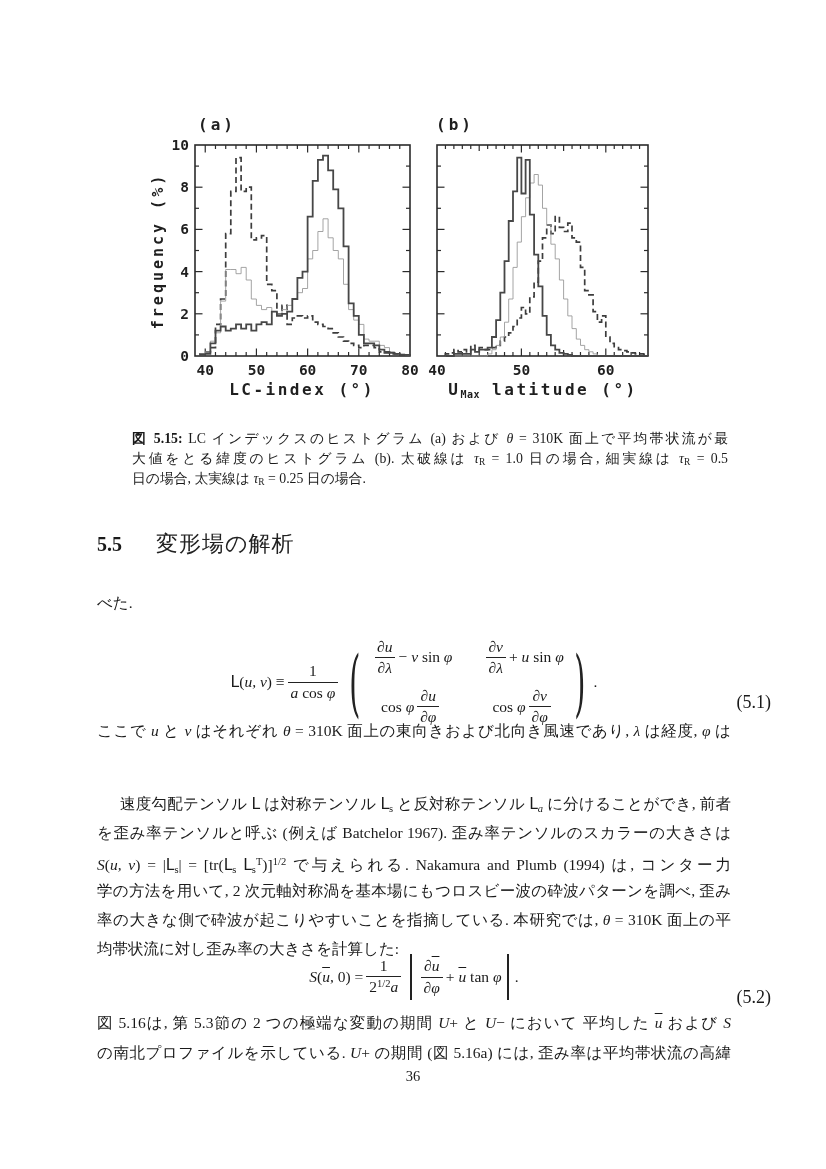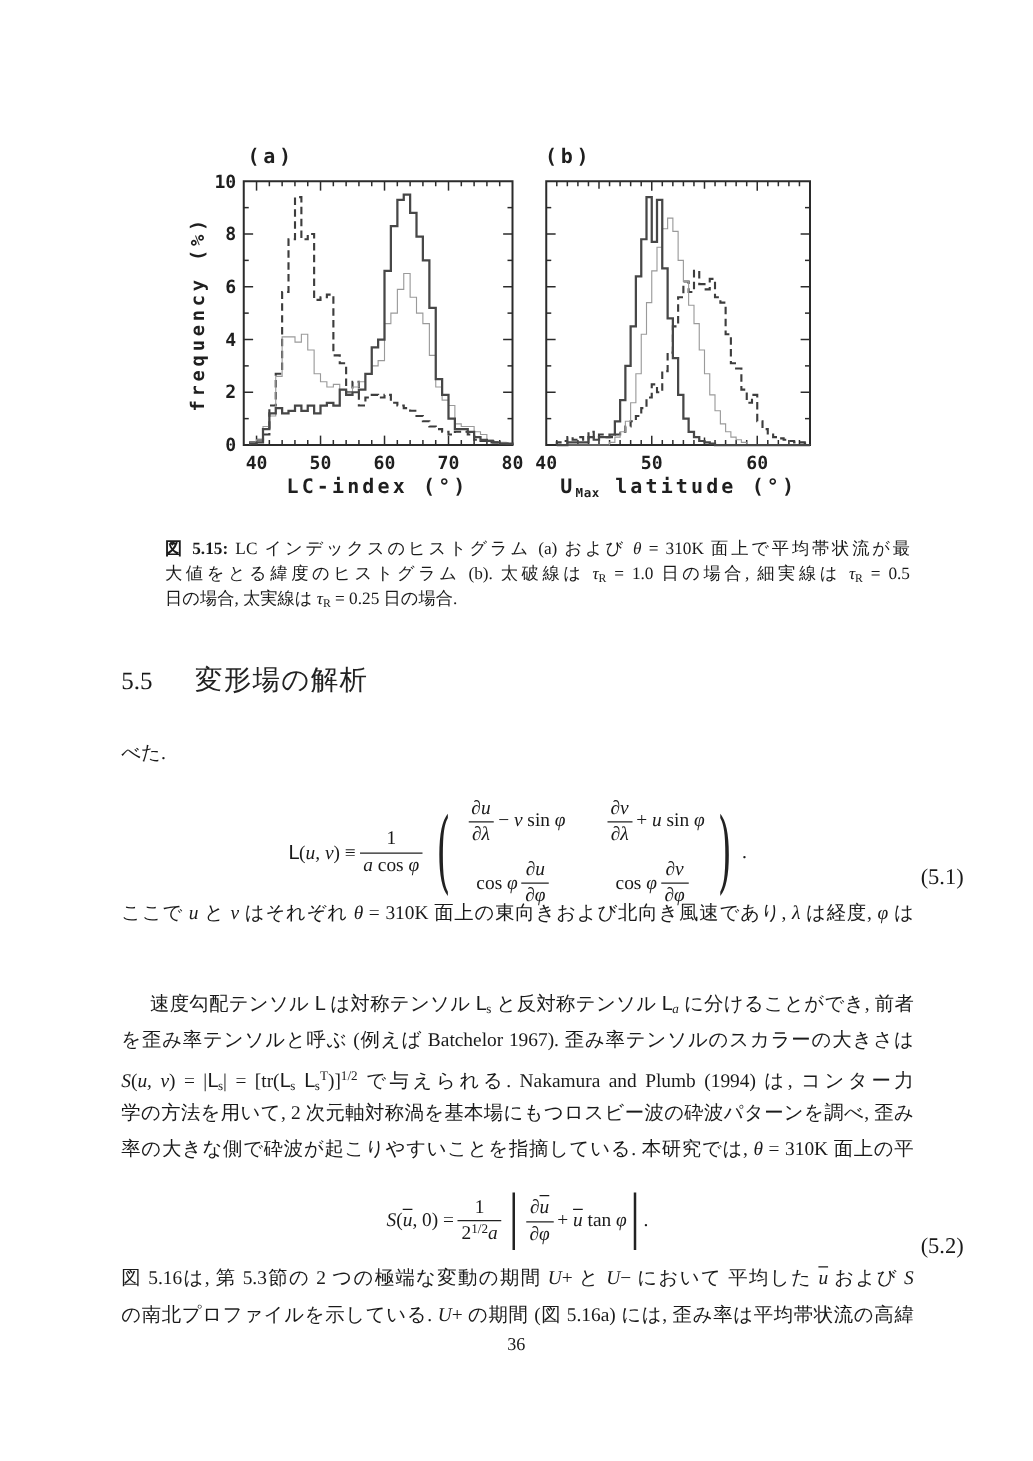--- a/index.html
+++ b/index.html
@@ -12,21 +12,21 @@
   .plab{font-size:16px;letter-spacing:3px;}
   .xlab{font-size:16px;letter-spacing:2.5px;transform:translate(-50%,-50%);}
   .ylab{font-size:15px;letter-spacing:3px;transform:translate(-50%,-50%) rotate(-90deg);}
   .xsub{font-size:10px;vertical-align:-3px;letter-spacing:0.5px;}
   
   .caption{position:absolute;left:118px;top:429px;width:596px;margin-left:14px;}
   .cap{height:20px;line-height:20px;font-size:13.8px;white-space:nowrap;}
   .cap.full{text-align:justify;text-align-last:justify;}
   
   .heading{position:absolute;left:97px;top:529px;white-space:nowrap;}
-  .hnum{font-size:20px;font-weight:400;}
+  .hnum{font-size:20px;font-weight:700;}
   .htitle{font-size:22px;font-family:"DejaVu Sans","Liberation Sans",sans-serif;
           font-weight:500;margin-left:30px;letter-spacing:1px;color:#222;}
   
   .para{position:absolute;left:97px;width:634px;}
   .line{height:30px;line-height:30px;font-size:15.5px;white-space:nowrap;}
   .line.full{text-align:justify;text-align-last:justify;}
   .line.indent{padding-left:23px;}
   .p3 .line{height:29px;line-height:29px;}
   
   .i{font-style:italic;}
@@ -274,20 +274,21 @@
   <div class="para" style="top:716px">
     <div class="line full"><span>ここで </span><span class="i">u</span><span> と </span><span class="i">v</span><span> はそれぞれ </span><span class="i">θ</span><span> = 310K 面上の東向きおよび北向き風速であり, </span><span class="i">λ</span><span> は経度, </span><span class="i">φ</span><span> は</span></div>
   </div>
 
   <div class="para p3" style="top:789px">
     <div class="line indent full"><span>速度勾配テンソル </span><span class="sf">L</span><span> は対称テンソル </span><span class="sf">L</span><span class="sub">s</span><span> と反対称テンソル </span><span class="sf">L</span><span class="sub i">a</span><span> に分けることができ, 前者</span></div>
     <div class="line full"><span>を歪み率テンソルと呼ぶ (例えば Batchelor 1967). 歪み率テンソルのスカラーの大きさは</span></div>
     <div class="line full"><span class="i">S</span><span>(</span><span class="i">u, v</span><span>) = |</span><span class="sf">L</span><span class="sub">s</span><span>| = [tr(</span><span class="sf">L</span><span class="sub">s</span><span> </span><span class="sf">L</span><span class="sub">s</span><span class="sup">T</span><span>)]</span><span class="sup">1/2</span><span> で与えられる. Nakamura and Plumb (1994) は, コンター力</span></div>
     <div class="line full"><span>学の方法を用いて, 2 次元軸対称渦を基本場にもつロスビー波の砕波パターンを調べ, 歪み</span></div>
     <div class="line full"><span>率の大きな側で砕波が起こりやすいことを指摘している. 本研究では, </span><span class="i">θ</span><span> = 310K 面上の平</span></div>
+    <div class="line"><span>均帯状流に対し歪み率の大きさを計算した:</span></div>
   </div>
 
   <div class="eq" style="top:948px;height:58px">
     <span class="eqbody">
       <span><span class="i">S</span><span>(</span><span class="i ol">u</span><span>, 0) = </span></span>
       <span class="frac">
         <span class="fnum">1</span>
         <span class="fden"><span>2</span><span class="sup">1/2</span><span class="i">a</span></span>
       </span>
       <span class="bigbar"></span>

